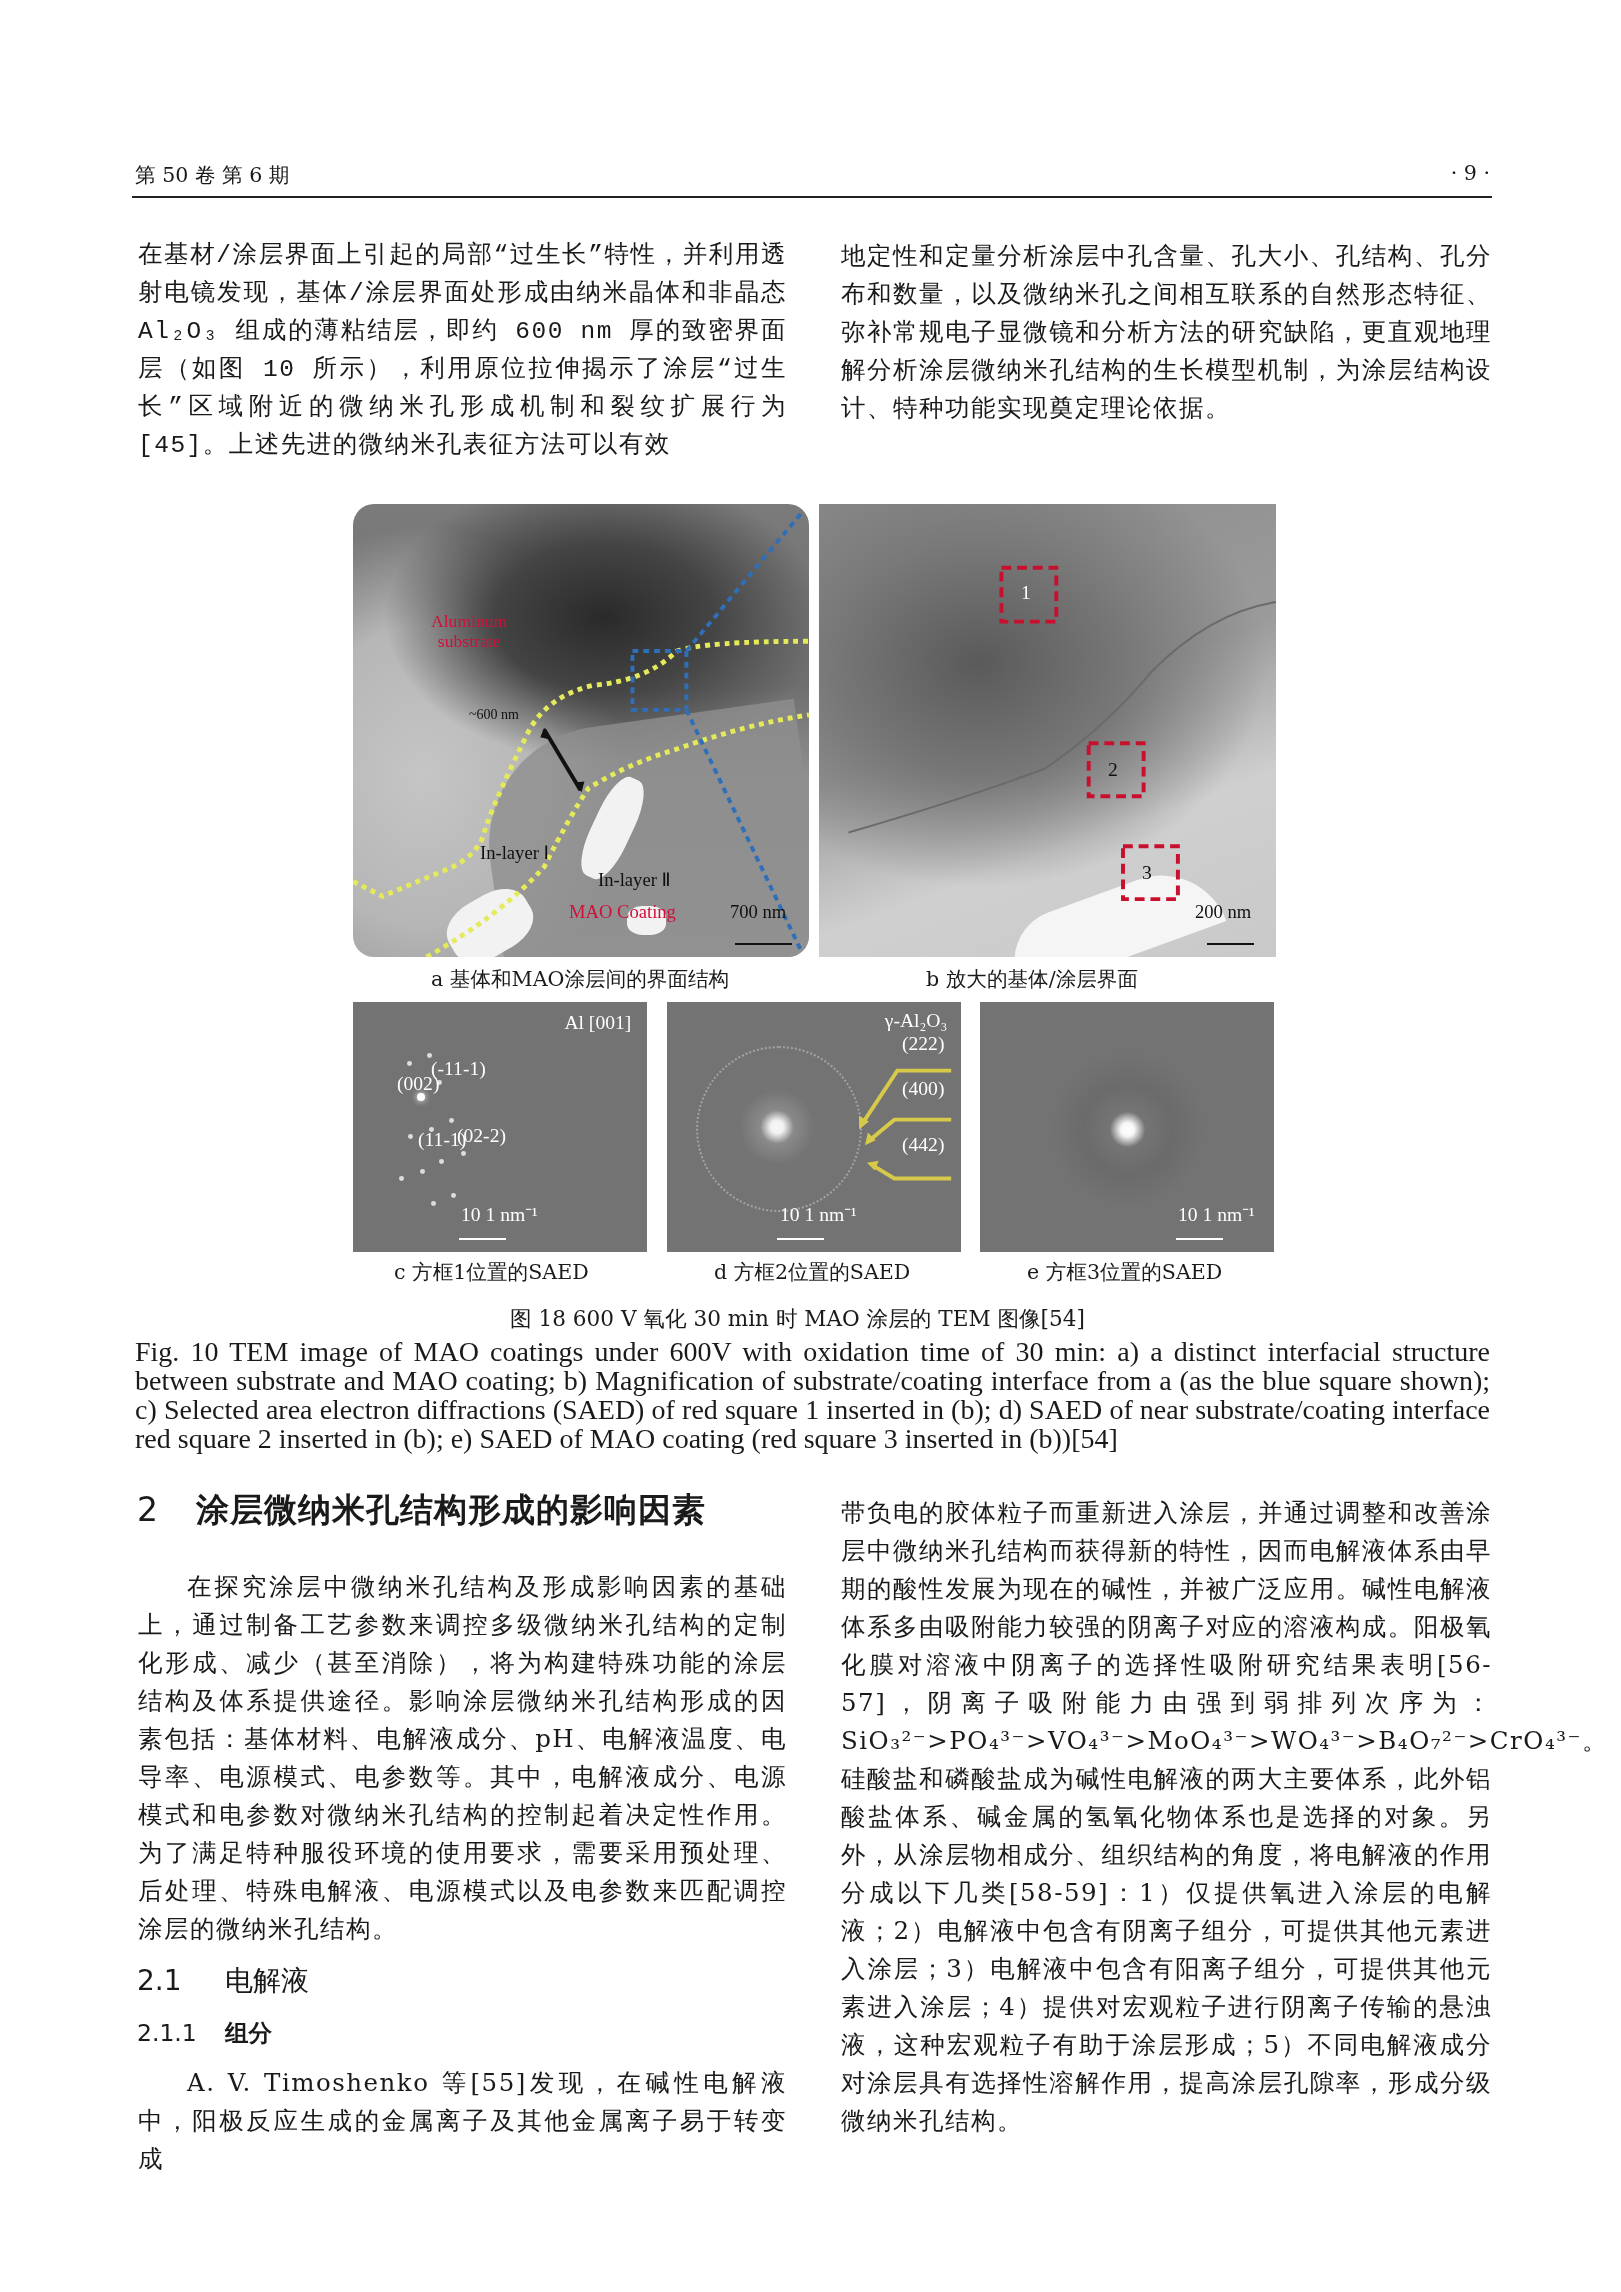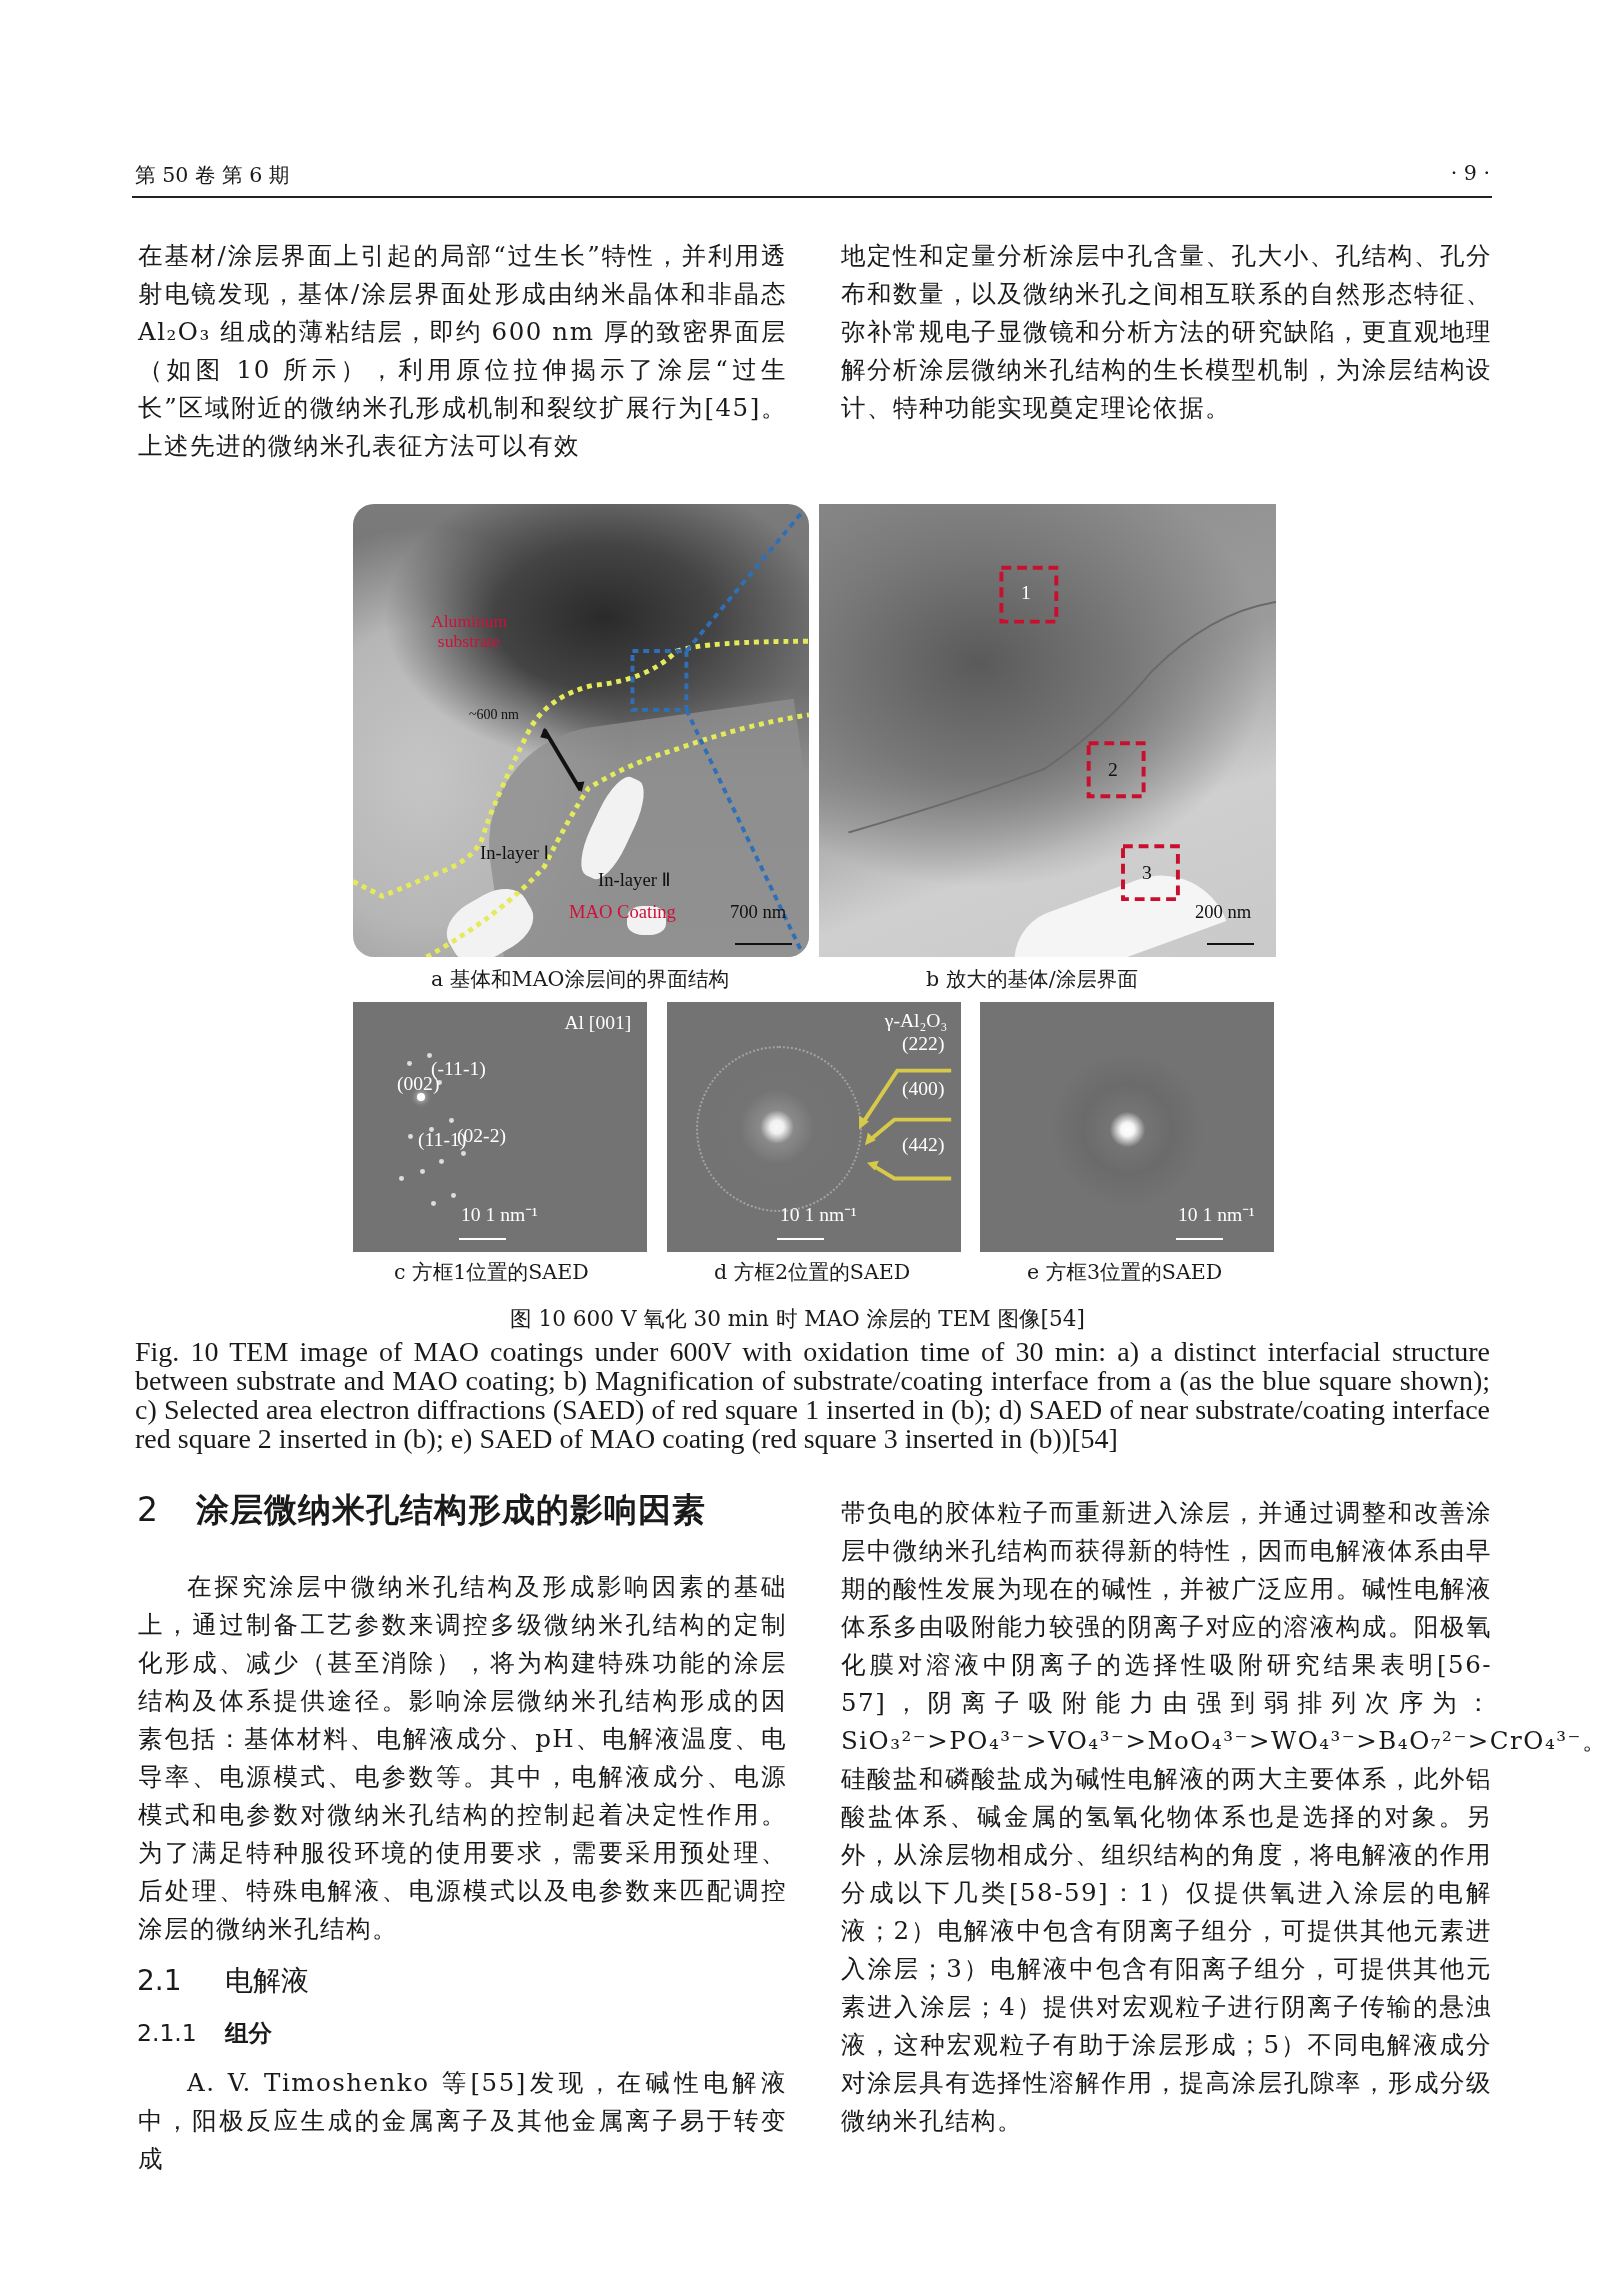--- a/index.html
+++ b/index.html
@@ -6,21 +6,21 @@
   body { width:1621px; height:2293px; position:relative; overflow:hidden;
          font-family:"DejaVu Serif", "Liberation Serif", serif; color:#1a1a1a; }
   .header { position:absolute; left:135px; top:157px; width:1355px; height:39px; font-size:20.6px; }
   .header .left { position:absolute; left:0; top:3.9px; }
   .header .center { position:absolute; left:355px; top:3.9px; }
   .header .right { position:absolute; right:0; top:3.9px; }
   .header-rule { position:absolute; left:132px; top:196px; width:1360px; height:2px; background:#222; }
 
   .col { position:absolute; font-size:24.5px; line-height:38px; text-align:justify; letter-spacing:1.5px; }
   .col p { margin:0; }
-  .col-left-top { left:138px; top:237px; width:649px; }
+  .col-left-top { left:138px; top:237px; width:649px;font-family:Liberation Mono, monospace; }
   .col-right-top { left:841px; top:237px; width:651px; }
   .panel { position:absolute; overflow:hidden; }
   .panel-a { left:353px; top:504px; width:456px; height:453px;
     background:
       radial-gradient(ellipse 60% 40% at 55% 25%, #2a2a2a 0%, #444 40%, rgba(80,80,80,0) 80%),
       radial-gradient(ellipse 45% 55% at 15% 60%, #c5c5c5 0%, #b6b6b6 60%, rgba(180,180,180,0) 100%),
       linear-gradient(180deg, #7b7b7b 0%, #6e6e6e 40%, #8f8f8f 60%, #9a9a9a 100%);
     border-radius: 21px;
   }
   .panel-b { left:819px; top:504px; width:457px; height:453px;
@@ -172,21 +172,21 @@
   </div>
   <div class="cap" style="left:714px;top:1258px;">d 方框2位置的SAED</div>
 
   <div class="saed saed-e">
     <div class="glow" style="left:69px;top:49px;width:157px;height:157px;background:radial-gradient(circle, rgba(255,255,255,1) 0%, rgba(255,255,255,.95) 6%, rgba(120,120,120,.3) 16%, rgba(60,60,60,.15) 40%, rgba(0,0,0,0) 70%);"></div>
     <div class="lbl" style="left:198px;top:198px;">10 1 nm⁻¹</div>
     <div class="scale-bar" style="left:196px;top:236px;width:47px;"></div>
   </div>
   <div class="cap" style="left:1027px;top:1258px;">e 方框3位置的SAED</div>
 
-  <div class="fig-title">图 10   600 V 氧化 30 min 时 MAO 涂层的 TEM 图像[54]</div>
+  <div class="fig-title">图 18   600 V 氧化 30 min 时 MAO 涂层的 TEM 图像[54]</div>
   <div class="fig-caption-en">Fig. 10 TEM image of MAO coatings under 600V with oxidation time of 30 min: a) a distinct interfacial structure between substrate and MAO coating; b) Magnification of substrate/coating interface from a (as the blue square shown); c) Selected area electron diffractions (SAED) of red square 1 inserted in (b); d) SAED of near substrate/coating interface red square 2 inserted in (b); e) SAED of MAO coating (red square 3 inserted in (b))[54]</div>
 </div>
 
 <div class="section-title">
   <span class="num">2</span><span>涂层微纳米孔结构形成的影响因素</span>
 </div>
 
 <div class="col col-left-bot">
   <p class="indent">在探究涂层中微纳米孔结构及形成影响因素的基础上，通过制备工艺参数来调控多级微纳米孔结构的定制化形成、减少（甚至消除），将为构建特殊功能的涂层结构及体系提供途径。影响涂层微纳米孔结构形成的因素包括：基体材料、电解液成分、pH、电解液温度、电导率、电源模式、电参数等。其中，电解液成分、电源模式和电参数对微纳米孔结构的控制起着决定性作用。为了满足特种服役环境的使用要求，需要采用预处理、后处理、特殊电解液、电源模式以及电参数来匹配调控涂层的微纳米孔结构。</p>
 </div>

